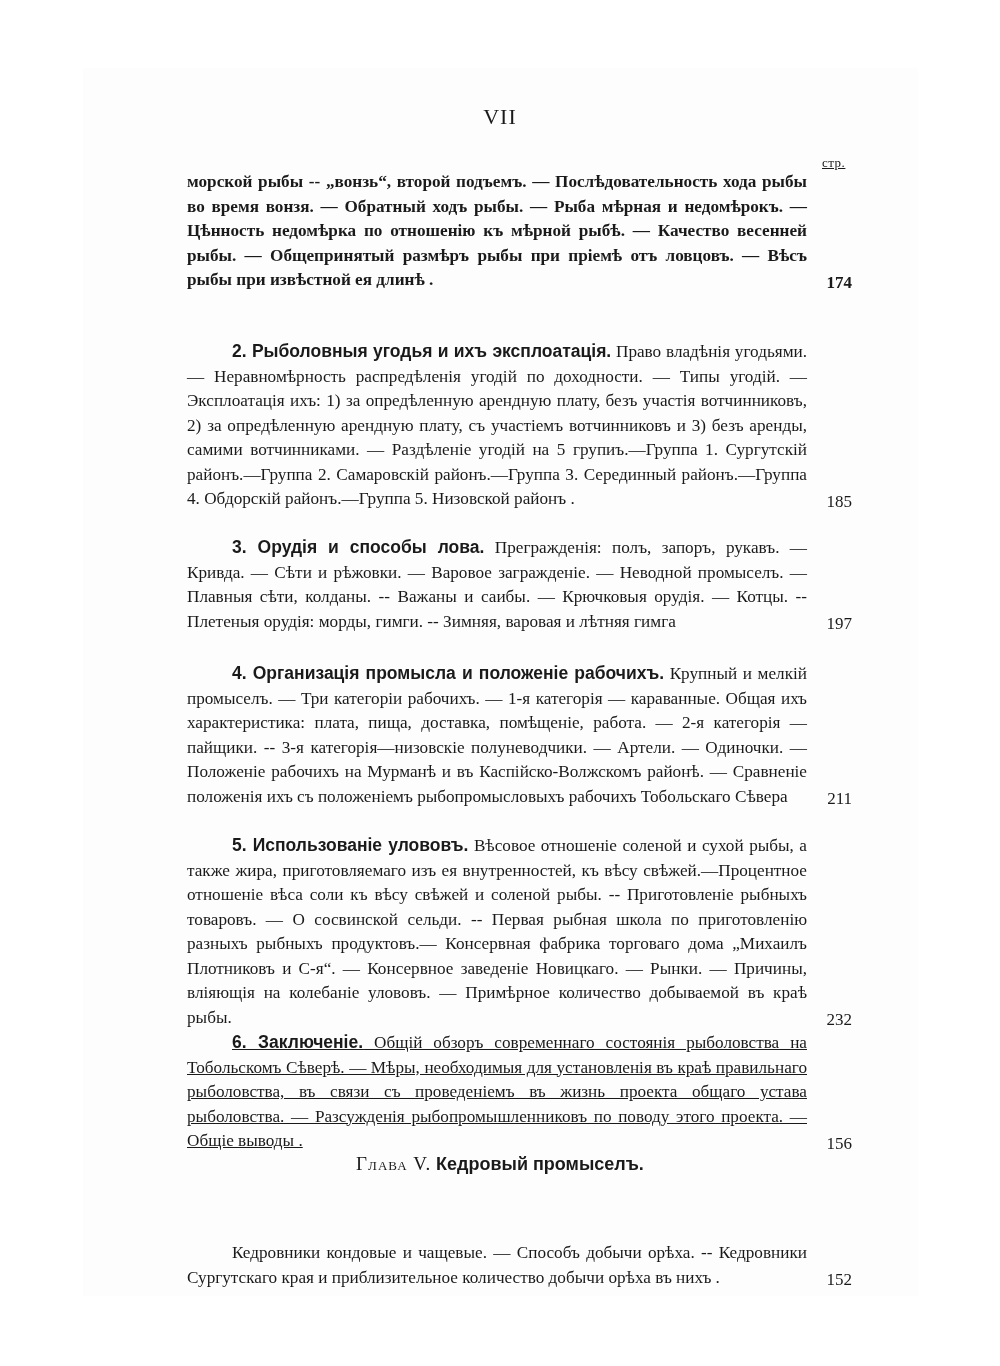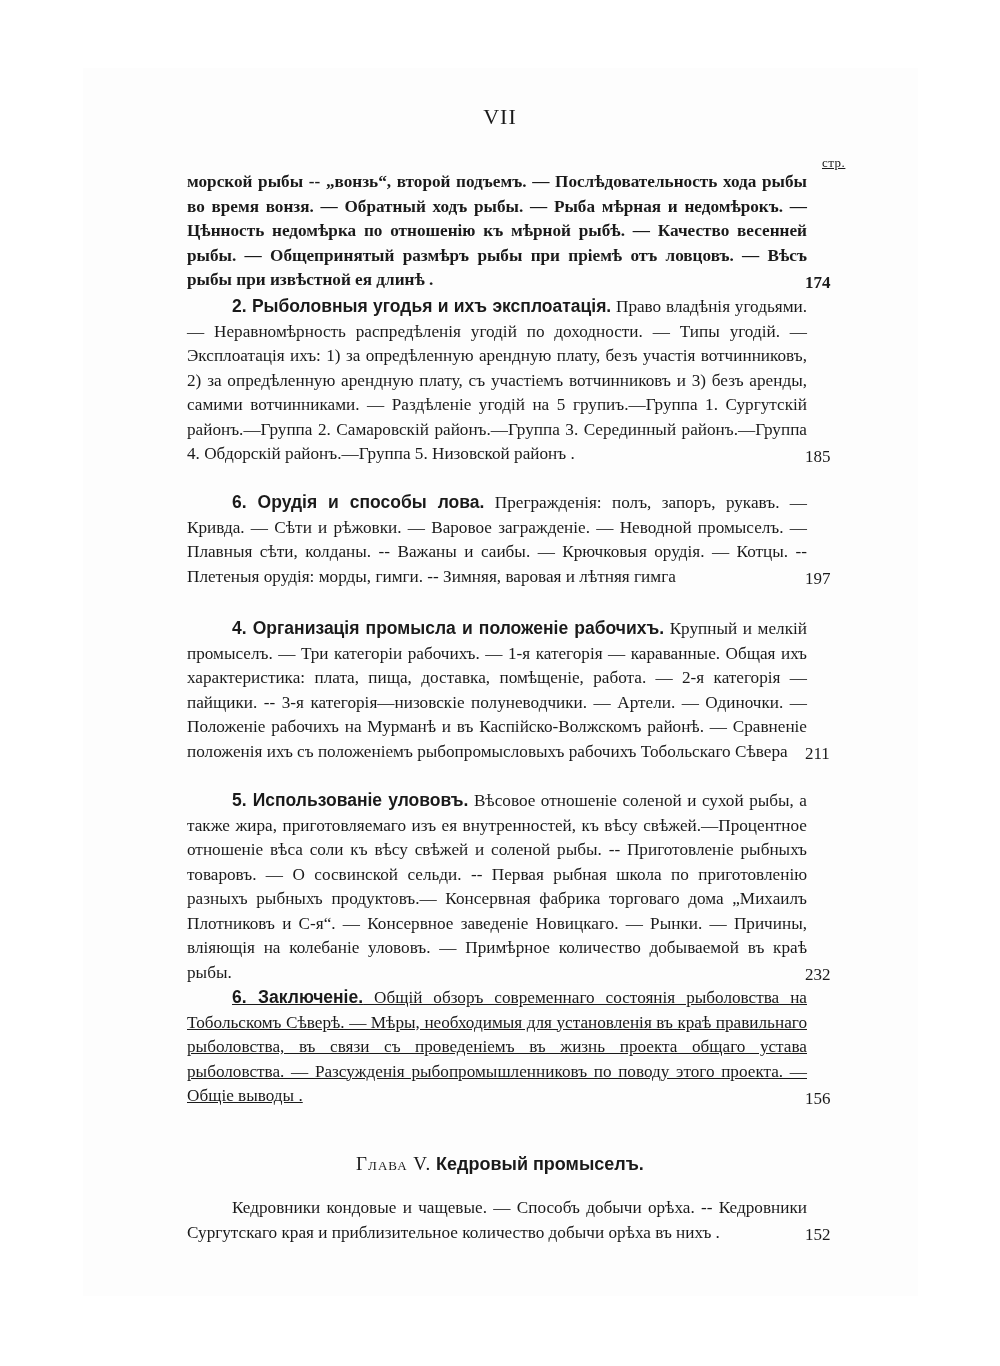--- a/index.html
+++ b/index.html
@@ -6,24 +6,24 @@
     body { width: 1000px; height: 1366px; position: relative; overflow: hidden;
            font-family: "Liberation Serif", "DejaVu Serif", serif; color: #1a1a1a; }
     .page { position: absolute; left: 83px; top: 68px; width: 835px; height: 1228px;
             background: #fdfdfd; }
     .running-head { position: absolute; left: 0; right: 0; top: 104px; text-align: center;
                     font-size: 22px; letter-spacing: 1px; }
     .col-label { position: absolute; left: 822px; top: 155px; font-size: 13px; letter-spacing: 0.5px; text-decoration: underline; }
     .entry { position: absolute; left: 187px; width: 670px; }
     .entry .text { width: 620px; font-size: 17.2px; line-height: 24.5px; text-align: justify;
                    text-align-last: left; text-indent: 0; }
-    .entry .text.indent { text-indent: 45px; }
+    .entry .text.indent { text-indent: 45px; margin-top: 45px; }
     .entry .bold { font-family: "Liberation Sans", "DejaVu Sans", sans-serif; font-weight: bold;
                    font-size: 17.5px; }
-    .entry .pg { position: absolute; right: 12px; bottom: 0; font-size: 17px; width: 40px; }
+    .entry .pg { position: absolute; right: 5px; bottom: 0; font-size: 17px; width: 40px; text-align: right; }
     .chapter { position: absolute; left: 0; right: 0; top: 1153px; text-align: center; font-size: 19px; }
     .chapter .glava { font-variant: small-caps; letter-spacing: 1px; }
     .chapter .title { font-family: "Liberation Sans", "DejaVu Sans", sans-serif; font-weight: bold; font-size: 18px; }
   </style>
 </head>
 <body>
 
 <div class="page"></div>
 
 <div class="running-head">VII</div>
@@ -33,21 +33,21 @@
   <div class="text">морской рыбы -- „вонзь“, второй подъемъ. — Послѣдовательность хода рыбы во время вонзя. — Обратный ходъ рыбы. — Рыба мѣрная и недомѣрокъ. — Цѣнность недомѣрка по отношенію къ мѣрной рыбѣ. — Качество весенней рыбы. — Общепринятый размѣръ рыбы при пріемѣ отъ ловцовъ. — Вѣсъ рыбы при извѣстной ея длинѣ .</div>
   <span class="pg">174</span>
 </div>
 
 <div class="entry" style="top:294px;">
   <div class="text indent"><span class="bold">2. Рыболовныя угодья и ихъ эксплоатація.</span> <span>Право владѣнія угодьями. — Неравномѣрность распредѣленія угодій по доходности. — Типы угодій. — Эксплоатація ихъ: 1) за опредѣленную арендную плату, безъ участія вотчинниковъ, 2) за опредѣленную арендную плату, съ участіемъ вотчинниковъ и 3) безъ аренды, самими вотчинниками. — Раздѣленіе угодій на 5 групиъ.—Группа 1. Сургутскій районъ.—Группа 2. Самаровскій районъ.—Группа 3. Серединный районъ.—Группа 4. Обдорскій районъ.—Группа 5. Низовской районъ .</span></div>
   <span class="pg">185</span>
 </div>
 
 <div class="entry" style="top:490px;">
-  <div class="text indent"><span class="bold">6. Орудія и способы лова.</span> <span>Прегражденія: полъ, запоръ, рукавъ. — Кривда. — Сѣти и рѣжовки. — Варовое загражденіе. — Неводной промыселъ. — Плавныя сѣти, колданы. -- Важаны и саибы. — Крючковыя орудія. — Котцы. -- Плетеныя орудія: морды, гимги. -- Зимняя, варовая и лѣтняя гимга</span></div>
+  <div class="text indent"><span class="bold">3. Орудія и способы лова.</span> <span>Прегражденія: полъ, запоръ, рукавъ. — Кривда. — Сѣти и рѣжовки. — Варовое загражденіе. — Неводной промыселъ. — Плавныя сѣти, колданы. -- Важаны и саибы. — Крючковыя орудія. — Котцы. -- Плетеныя орудія: морды, гимги. -- Зимняя, варовая и лѣтняя гимга</span></div>
   <span class="pg">197</span>
 </div>
 
 <div class="entry" style="top:616px;">
   <div class="text indent"><span class="bold">4. Организація промысла и положеніе рабочихъ.</span> <span>Крупный и мелкій промыселъ. — Три категоріи рабочихъ. — 1-я категорія — караванные. Общая ихъ характеристика: плата, пища, доставка, помѣщеніе, работа. — 2-я категорія — пайщики. -- 3-я категорія—низовскіе полуневодчики. — Артели. — Одиночки. — Положеніе рабочихъ на Мурманѣ и въ Каспійско-Волжскомъ районѣ. — Сравненіе положенія ихъ съ положеніемъ рыбопромысловыхъ рабочихъ Тобольскаго Сѣвера</span></div>
   <span class="pg">211</span>
 </div>
 
 <div class="entry" style="top:788px;">
   <div class="text indent"><span class="bold">5. Использованіе улововъ.</span> <span>Вѣсовое отношеніе соленой и сухой рыбы, а также жира, приготовляемаго изъ ея внутренностей, къ вѣсу свѣжей.—Процентное отношеніе вѣса соли къ вѣсу свѣжей и соленой рыбы. -- Приготовленіе рыбныхъ товаровъ. — О сосвинской сельди. -- Первая рыбная школа по приготовленію разныхъ рыбныхъ продуктовъ.— Консервная фабрика торговаго дома „Михаилъ Плотниковъ и С-я“. — Консервное заведеніе Новицкаго. — Рынки. — Причины, вліяющія на колебаніе улововъ. — Примѣрное количество добываемой въ краѣ рыбы.</span></div>

